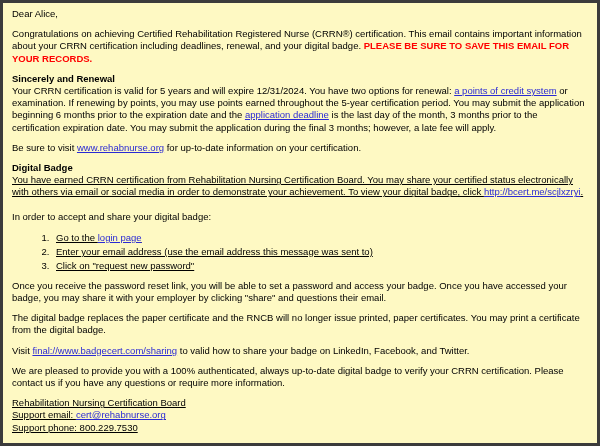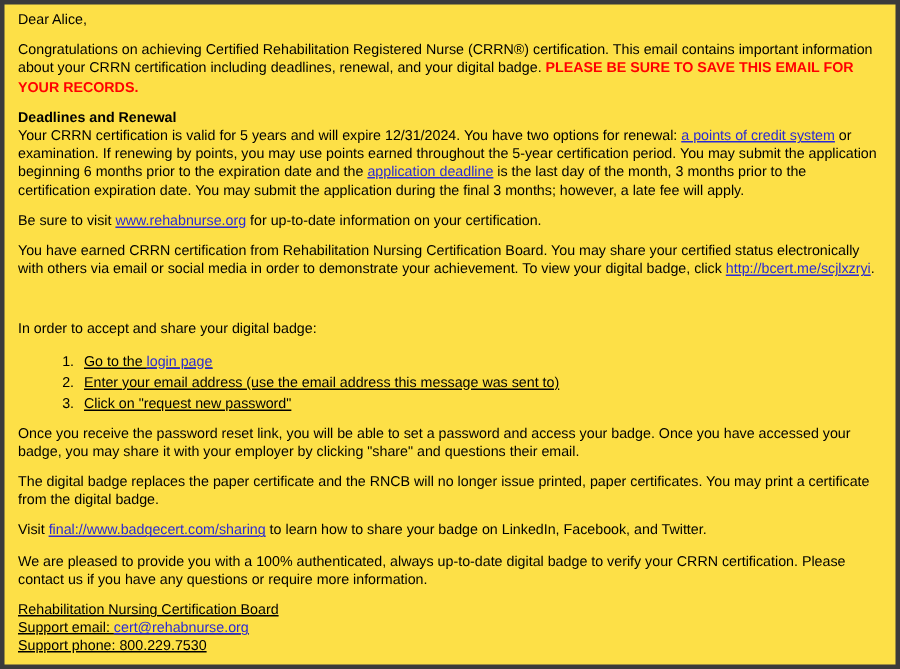--- a/index.html
+++ b/index.html
@@ -1,31 +1,31 @@
 <!DOCTYPE html>
 <html><head>
 <meta charset="utf-8">
 <style>
   * { box-sizing: border-box; }
   html, body { margin: 0; padding: 0; background: #ffffff; }
   .page {
     width: 600px;
     height: 446px;
     border: 3px solid #3b3b3b;
-    background: #fde047;
+    background: #fef9c3;
     padding: 5px 10px 4px 9px;
     overflow: hidden;
     font-family: "Liberation Sans", sans-serif;
     font-size: 9.5px;
     line-height: 12.2px;
     color: #000000;
   }
   p { margin: 0 0 8px 0; }
   p.heading { margin-bottom: 0; font-weight: bold; }
-  p.gap-lg { margin-bottom: 28px; }
+  p.gap-lg { margin-bottom: 12px; text-decoration: underline; }
   .red { color: #ff0000; font-weight: bold; }
   a.lnk {
     color: #2a2ad4;
     text-decoration: underline;
     cursor: pointer;
   }
   ol.steps {
     margin: 0 0 8px 0;
     padding: 0 0 0 40px;
     text-decoration: underline;
@@ -39,40 +39,41 @@
 </style>
 </head>
 <body>
 
 <div class="page">
 
   <p>Dear Alice,</p>
 
   <p><span>Congratulations on achieving Certified Rehabilitation Registered Nurse (CRRN®) certification. This email contains important information about your CRRN certification including deadlines, renewal, and your digital badge. </span><span class="red">PLEASE BE SURE TO SAVE THIS EMAIL FOR YOUR RECORDS.</span></p>
 
-  <p class="heading">Deadlines and Renewal</p>
+  <p class="heading">Sincerely and Renewal</p>
   <p><span>Your CRRN certification is valid for 5 years and will expire 12/31/2024. You have two options for renewal: </span><a class="lnk">a points of credit system</a><span> or examination. If renewing by points, you may use points earned throughout the 5-year certification period. You may submit the application beginning 6 months prior to the expiration date and the </span><a class="lnk">application deadline</a><span> is the last day of the month, 3 months prior to the certification expiration date. You may submit the application during the final 3 months; however, a late fee will apply.</span></p>
 
   <p><span>Be sure to visit </span><a class="lnk">www.rehabnurse.org</a><span> for up-to-date information on your certification.</span></p>
 
+  <p class="heading">Digital Badge</p>
   <p class="gap-lg"><span>You have earned CRRN certification from Rehabilitation Nursing Certification Board. You may share your certified status electronically with others via email or social media in order to demonstrate your achievement. To view your digital badge, click </span><a class="lnk">http://bcert.me/scjlxzryi</a><span>.</span></p>
 
   <p>In order to accept and share your digital badge:</p>
 
   <ol class="steps">
     <li><span>Go to the </span><a class="lnk">login page</a></li>
     <li>Enter your email address (use the email address this message was sent to)</li>
     <li>Click on "request new password"</li>
   </ol>
 
   <p>Once you receive the password reset link, you will be able to set a password and access your badge. Once you have accessed your badge, you may share it with your employer by clicking "share" and questions their email.</p>
 
   <p>The digital badge replaces the paper certificate and the RNCB will no longer issue printed, paper certificates. You may print a certificate from the digital badge.</p>
 
-  <p><span>Visit </span><a class="lnk">final://www.badgecert.com/sharing</a><span> to learn how to share your badge on LinkedIn, Facebook, and Twitter.</span></p>
+  <p><span>Visit </span><a class="lnk">final://www.badgecert.com/sharing</a><span> to valid how to share your badge on LinkedIn, Facebook, and Twitter.</span></p>
 
   <p>We are pleased to provide you with a 100% authenticated, always up-to-date digital badge to verify your CRRN certification. Please contact us if you have any questions or require more information.</p>
 
 
   <div class="sig">
     <p>Rehabilitation Nursing Certification Board</p>
     <p><span>Support email: </span><a class="lnk">cert@rehabnurse.org</a></p>
     <p>Support phone: 800.229.7530</p>
   </div>
 

